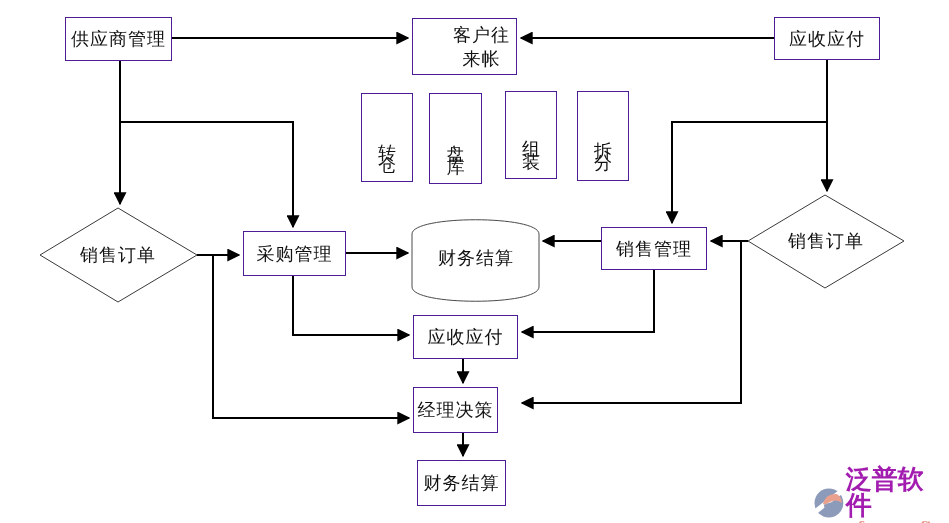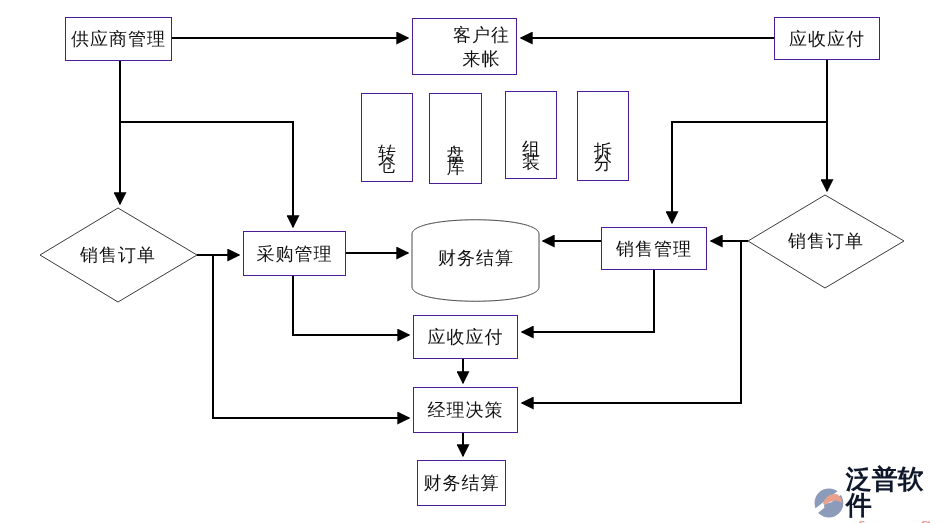--- a/index.html
+++ b/index.html
@@ -119,36 +119,36 @@
   <div class="node vnode" style="left:505px;top:91px;width:52px;height:88px;">组装</div>
 
   <div class="node vnode" style="left:577px;top:91px;width:52px;height:90px;">拆分</div>
 
   <div class="node" style="left:243px;top:231px;width:103px;height:45px;">采购管理</div>
 
   <div class="node" style="left:601px;top:227px;width:106px;height:43px;">销售管理</div>
 
   <div class="node" style="left:413px;top:315px;width:105px;height:44px;">应收应付</div>
 
-  <div class="node" style="left:413px;top:387px;width:105px;height:46px;">经理决策</div>
+  <div class="node" style="left:413px;top:387px;width:85px;height:46px;">经理决策</div>
 
   <div class="node" style="left:417px;top:460px;width:89px;height:46px;">财务结算</div>
 
   <div class="shape-label" style="left:58px;top:243px;width:120px;height:24px;">销售订单</div>
 
   <div class="shape-label" style="left:766px;top:229px;width:120px;height:24px;text-align:right;">销售订单</div>
 
   <div class="shape-label" style="left:416px;top:246px;width:120px;height:24px;">财务结算</div>
 
   <div id="watermark">
     <div id="wm-row">
       <svg width="30" height="30" viewBox="0 0 30 30">
         <circle cx="15" cy="15" r="14.5" fill="#8d9bba"></circle>
         <rect x="-6" y="11" width="42" height="5" fill="#ffffff" transform="rotate(-38 15 15)"></rect>
         <path d="M9,16 Q12,5 23,6 Q28,9 28,15 Q22,9 11,17 Z" fill="#e9a18e"></path>
         <path d="M10,17 Q18,12 27,16 L27,18 Q22,28 12,27 Z" fill="#8d9bba"></path>
       </svg>
-      <div id="wm-brand" style="color: #0f172a;">泛普软件</div>
+      <div id="wm-brand" style="color: #a21caf;">泛普软件</div>
     </div>
     <div id="wm-url" style="color: rgb(232, 152, 138);">www.fanpusoft.com</div>
   </div>
 
 </div>
 
 </body></html>

